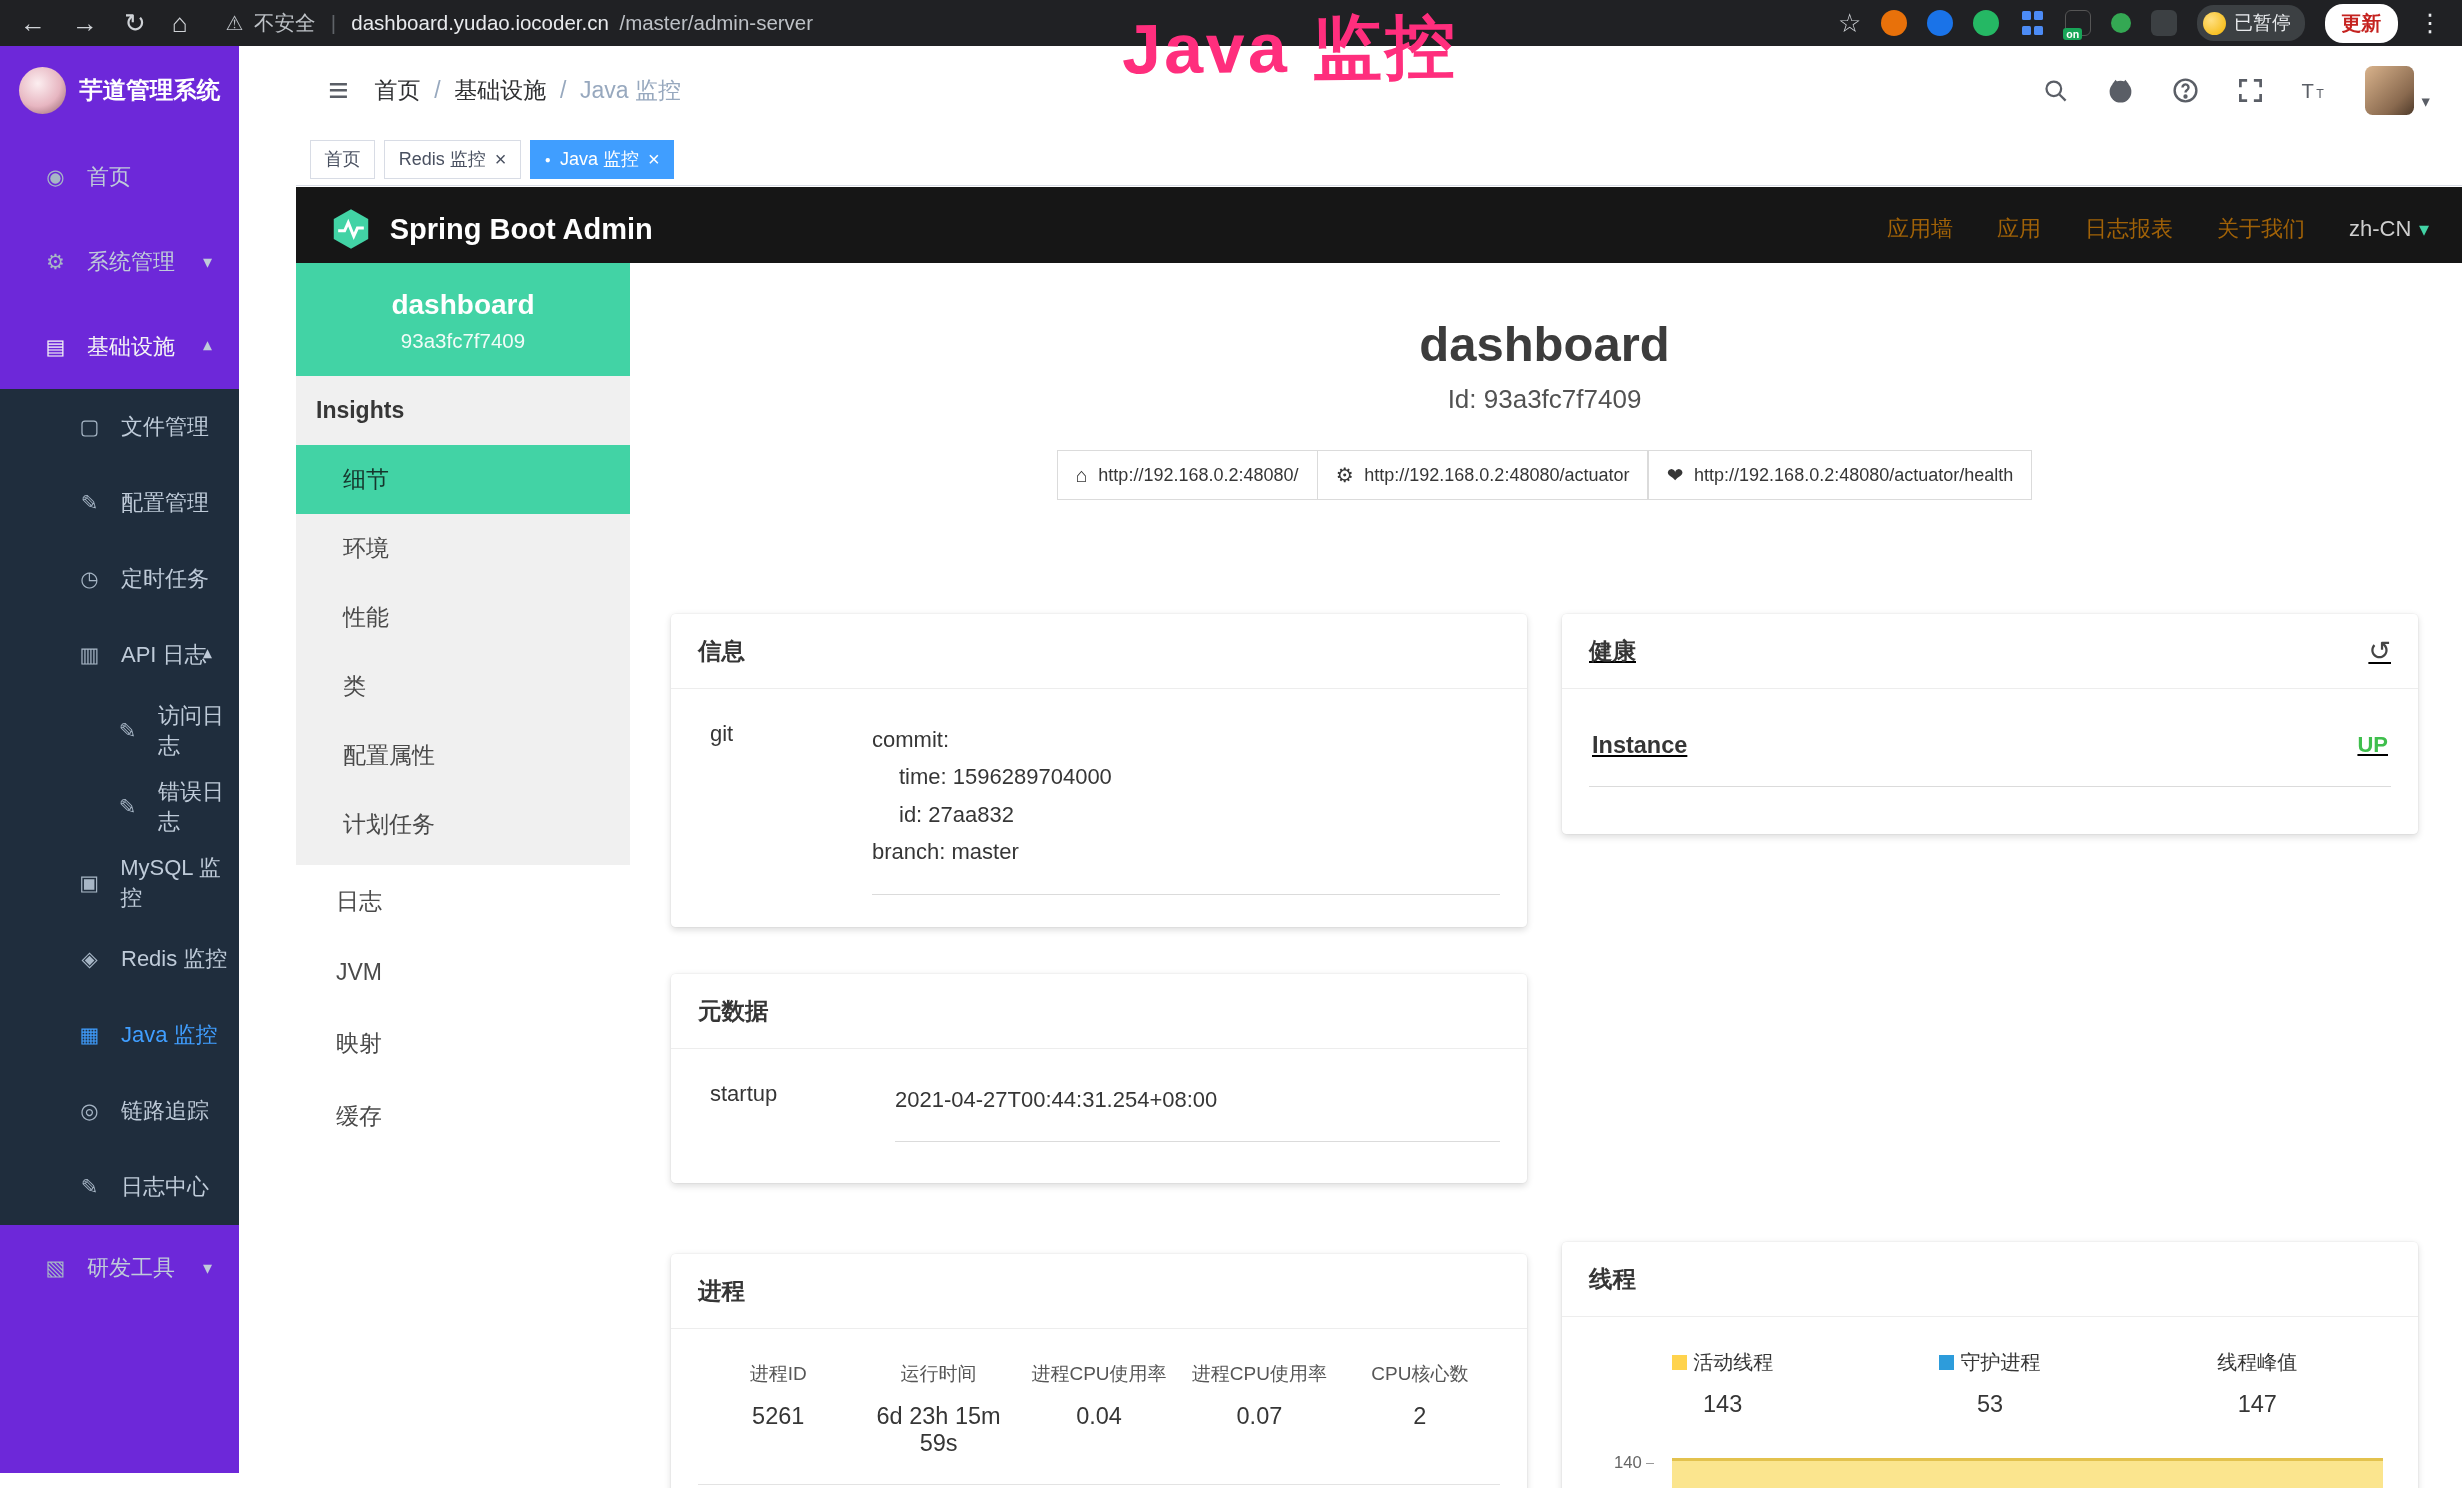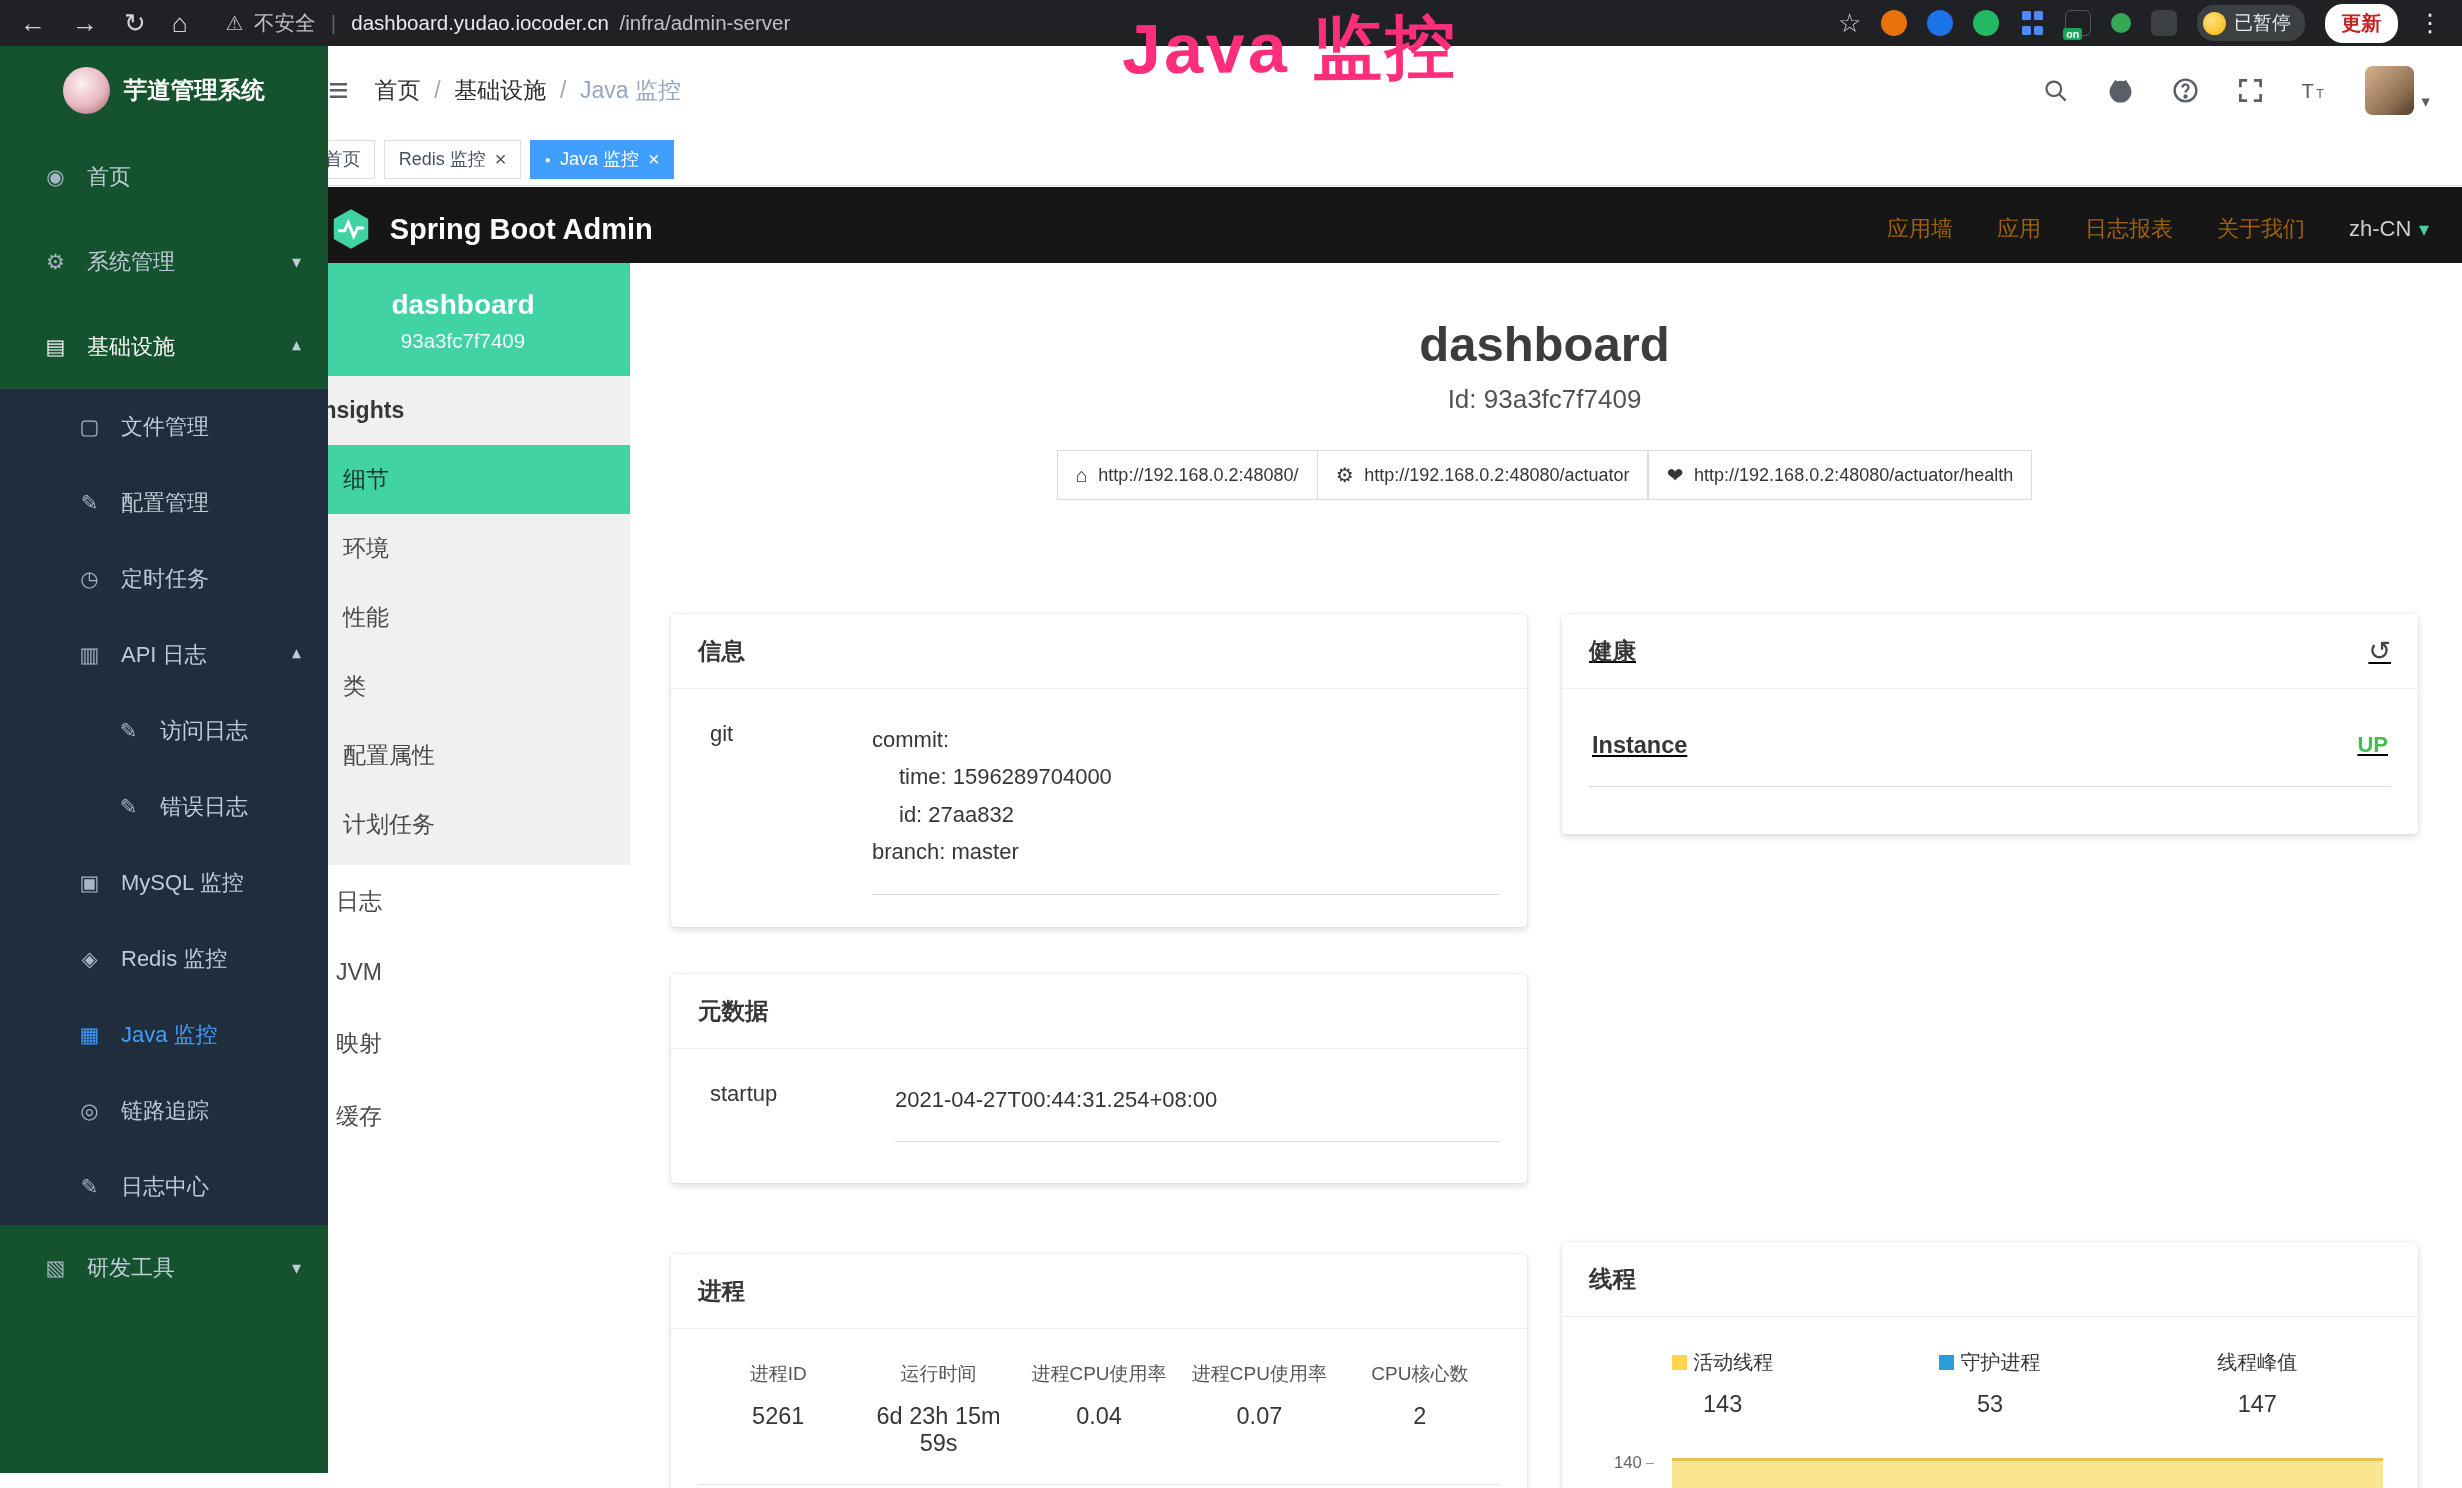--- a/index.html
+++ b/index.html
@@ -30,21 +30,21 @@
   .smiley { width: 23px; height: 23px; border-radius: 50%; background: radial-gradient(circle at 35% 35%, #ffe082, #f4b400); }
   .update-pill { background: #ffffff; color: #c5221f; font-weight: bold; font-size: 20px;
                  border-radius: 18px; padding: 6px 16.7px; cursor: pointer; }
   .kebab { color: #e8eaed; font-size: 24px; cursor: pointer; }
 
   
   .annotation { position: absolute; left: 1122px; top: 1.5px; font-size: 70px; font-weight: 800;
                 color: #ff2e7d; z-index: 200; letter-spacing: 3px; transform: rotate(-0.5deg); }
 
   
-  .app-sidebar { position: absolute; top: 46px; left: 0; width: 328px; bottom: 16px; background: #14532d; z-index: 10; }
+  .app-sidebar { position: absolute; top: 46px; left: 0; width: 239px; bottom: 16px; background: #6d28d9; z-index: 10; }
   .side-logo { height: 88px; display: flex; align-items: center; justify-content: center; gap: 13.7px; }
   .logo-avatar { width: 47px; height: 47px; border-radius: 50%;
                  background: radial-gradient(circle at 40% 35%, #fceef0, #e7b6c1 55%, #8d5b66); }
   .logo-title { color: #fff; font-size: 23.5px; font-weight: bold; }
   .m-item { position: relative; height: 85px; display: flex; align-items: center; padding-left: 42px; gap: 18px;
             color: #bfcbd9; font-size: 22px; cursor: pointer; }
   .m-ico { font-size: 21px; width: 27px; text-align: center; color: #a7b6c6; }
   .chev { position: absolute; right: 27px; font-size: 18px; color: #bfcbd9; }
   .chev.up { transform: rotate(180deg); }
   .submenu { background: #1f2d3d; }
@@ -160,21 +160,21 @@
 <div class="chrome">
   <span class="nav-btn">←</span>
   <span class="nav-btn">→</span>
   <span class="nav-btn">↻</span>
   <span class="nav-btn">⌂</span>
   <div class="addr">
     <span class="warn">⚠</span>
     <span class="sec-label">不安全</span>
     <span class="vsep">|</span>
     <span class="domain">dashboard.yudao.iocoder.cn</span>
-      <span class="path">/infra/admin-server</span>
+      <span class="path">/master/admin-server</span>
   </div>
   <div class="chrome-right">
     <span class="nav-btn" style="margin:0">☆</span>
     <span class="ext-ico" style="background:#e8710a"></span>
     <span class="ext-ico" style="background:#1a73e8"></span>
     <span class="ext-ico" style="background:#25b864"></span>
     <span class="ext-ico grid4">
         <i></i>
         <i></i>
         <i></i>

